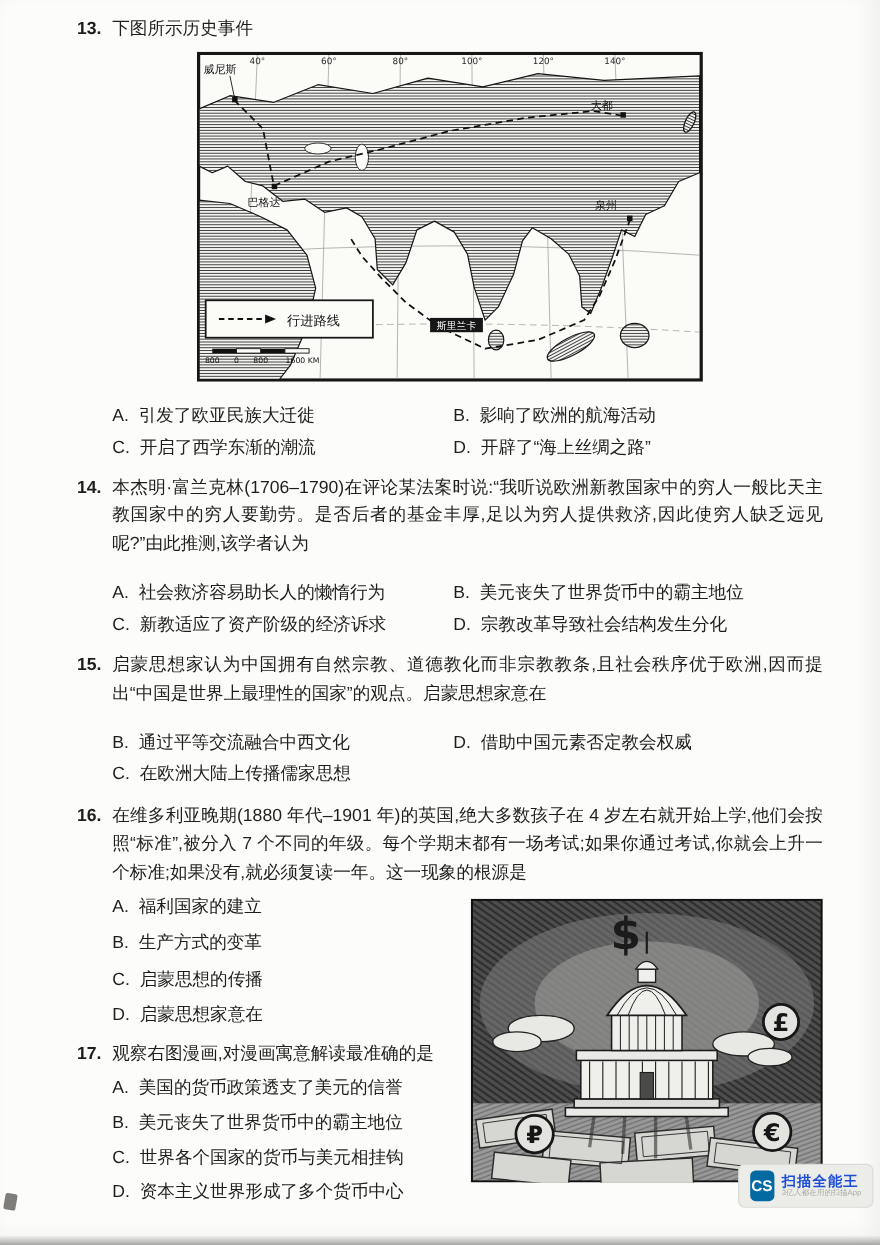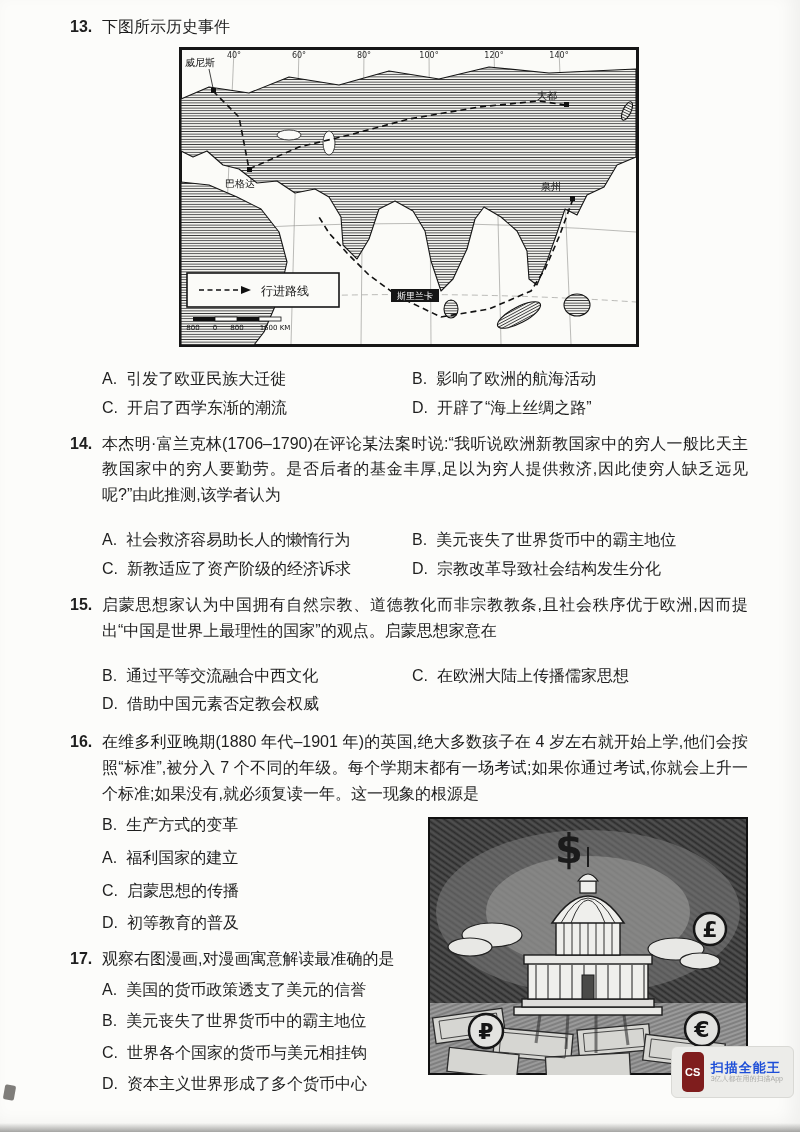--- a/index.html
+++ b/index.html
@@ -20,22 +20,22 @@
   .map-wrap{width:460px;margin:7px auto 9px;}
   .map-svg{display:block;}
   .bottom{display:flex;gap:14px;margin-top:2px;}
   .bottom-left{flex:1 1 auto;min-width:320px;}
   .bottom-right{flex:0 0 auto;padding-top:6px;}
   .q17{margin-top:8px;}
   .q17 .opts-vert .opt{line-height:1.65;margin-bottom:5px;}
   svg text{font-family:"DejaVu Sans","Liberation Sans",sans-serif;}
   .watermark{position:absolute;right:6px;bottom:34px;display:flex;align-items:center;gap:7px;
              background:#ececе9;background:#ecece9;border:1px solid #d9d9d5;border-radius:6px;padding:5px 10px;}
-  .wm-icon{width:22px;height:40px;border-radius:5px;background:#7f1d1d;color:#fff;font-weight:700;
-           font-size:11px;display:flex;align-items:center;justify-content:center;}
+  .wm-icon{width:22px;height:28px;border-radius:5px;background:#0369a1;color:#fff;font-weight:700;
+           font-size:14px;display:flex;align-items:center;justify-content:center;}
   .wm-title{font-size:13px;color:#1d4ed8;font-weight:700;letter-spacing:1px;line-height:1.1;}
   .wm-sub{font-size:7px;color:#a9a9a6;line-height:1.2;}
   .scan-edge-bottom{position:absolute;left:0;right:0;bottom:0;height:9px;
                     background:linear-gradient(to bottom, rgba(0,0,0,0), rgba(88,88,86,0.5));}
   .scan-mark{position:absolute;left:4px;bottom:32px;width:11px;height:15px;background:#55534f;
              border-radius:2px;transform:rotate(10deg);opacity:.75;}
 </style>
 </head>
 <body>
 
@@ -162,40 +162,40 @@
       </div>
     </section>
 
     <section class="q">
       <div class="stem">
         <span class="qnum">15.</span>
         <span>启蒙思想家认为中国拥有自然宗教、道德教化而非宗教教条,且社会秩序优于欧洲,因而提出“中国是世界上最理性的国家”的观点。启蒙思想家意在</span>
       </div>
       <div class="opts-grid">
         <div class="opt"><span class="opt-label">B.</span><span>通过平等交流融合中西文化</span></div>
+        <div class="opt"><span class="opt-label">D.</span><span>借助中国元素否定教会权威</span></div>
         <div class="opt"><span class="opt-label">C.</span><span>在欧洲大陆上传播儒家思想</span></div>
-        <div class="opt"><span class="opt-label">D.</span><span>借助中国元素否定教会权威</span></div>
       </div>
     </section>
 
     <section class="q" style="margin-bottom:4px;margin-top:12px;">
       <div class="stem">
         <span class="qnum">16.</span>
         <span>在维多利亚晚期(1880 年代–1901 年)的英国,绝大多数孩子在 4 岁左右就开始上学,他们会按照“标准”,被分入 7 个不同的年级。每个学期末都有一场考试;如果你通过考试,你就会上升一个标准;如果没有,就必须复读一年。这一现象的根源是</span>
       </div>
     </section>
 
     <div class="bottom">
       <div class="bottom-left">
 
         <div class="opts-vert">
+          <div class="opt"><span class="opt-label">A.</span><span>福利国家的建立</span></div>
           <div class="opt"><span class="opt-label">B.</span><span>生产方式的变革</span></div>
-          <div class="opt"><span class="opt-label">A.</span><span>福利国家的建立</span></div>
           <div class="opt"><span class="opt-label">C.</span><span>启蒙思想的传播</span></div>
-          <div class="opt"><span class="opt-label">D.</span><span>初等教育的普及</span></div>
+          <div class="opt"><span class="opt-label">D.</span><span>启蒙思想家意在</span></div>
         </div>
 
         <section class="q q17">
           <div class="stem">
             <span class="qnum">17.</span>
             <span>观察右图漫画,对漫画寓意解读最准确的是</span>
           </div>
           <div class="opts-vert" style="margin-top:5px;">
             <div class="opt"><span class="opt-label">A.</span><span>美国的货币政策透支了美元的信誉</span></div>
             <div class="opt"><span class="opt-label">B.</span><span>美元丧失了世界货币中的霸主地位</span></div>

